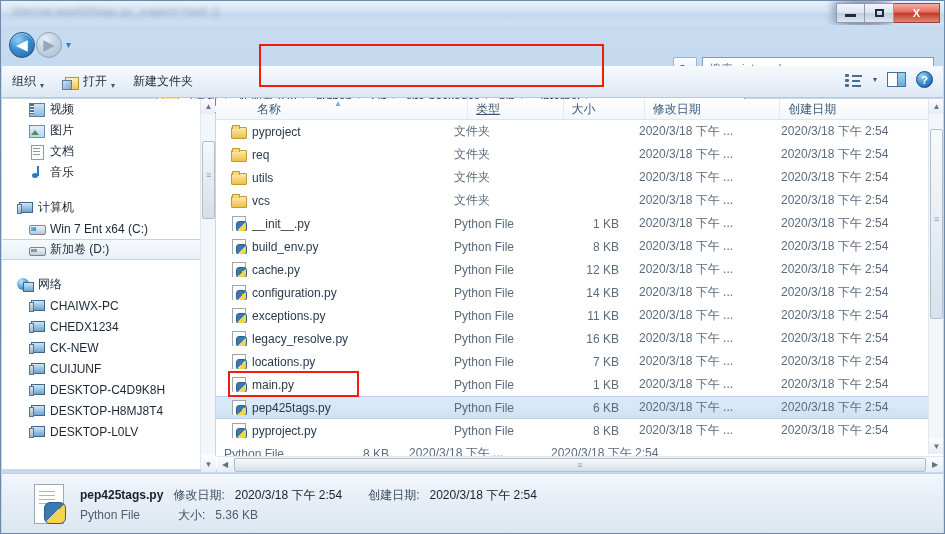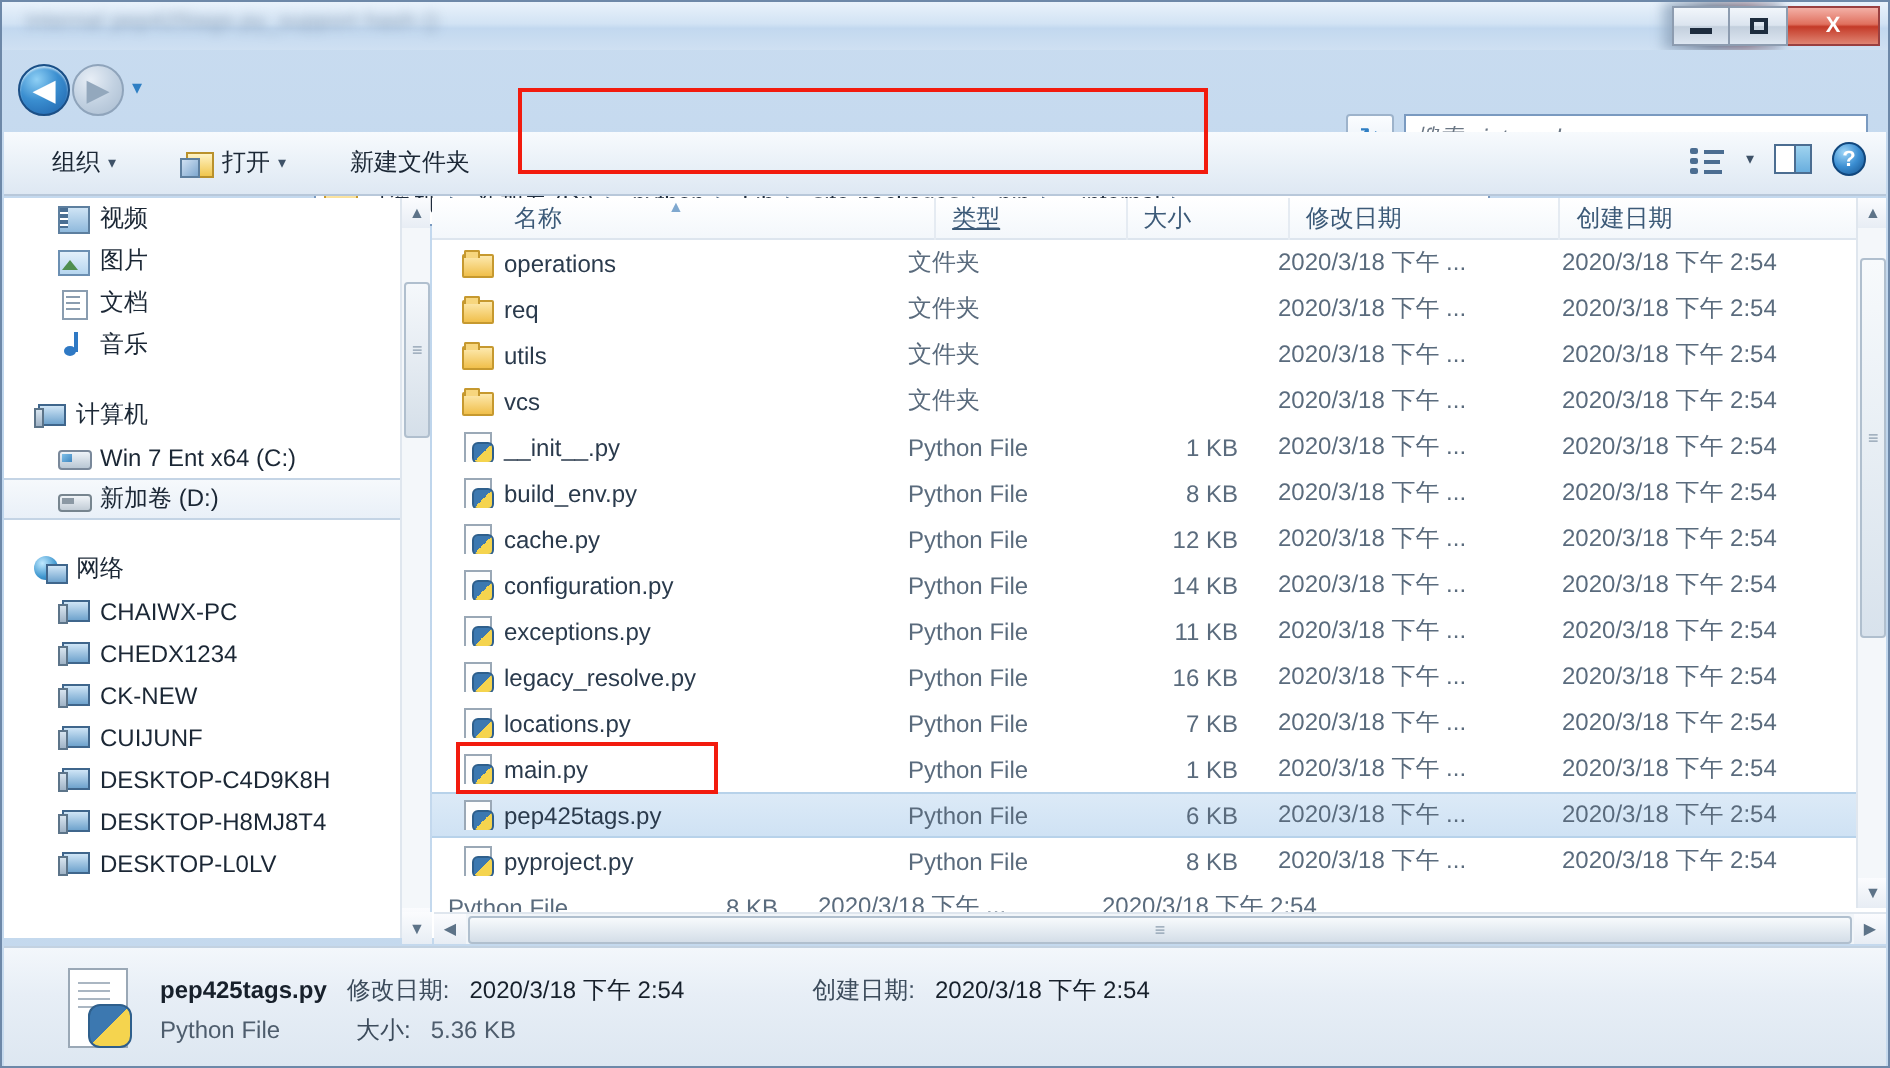--- a/index.html
+++ b/index.html
@@ -130,22 +130,22 @@
   }
 
   
   #toolbar{
     position:absolute; left:1px; top:65px; width:941px; height:32px;
     background:linear-gradient(180deg,#f7fafd 0%,#eaf1f8 50%,#dee8f3 100%);
     border-bottom:1px solid #b8c8da;
     display:flex; align-items:center;
   }
   .tbitem{
-    display:flex; align-items:center; gap:4px;
-    font-size:12px; color:#1b2735; padding:3px 8px; margin-left:16px;
+    display:flex; align-items:flex-end; gap:4px;
+    font-size:12px; color:#1b2735; padding:3px 8px; margin-left:2px;
     white-space:nowrap;
   }
   .caret{ font-size:8px; color:#3e5268; }
   .open-ic{
     width:17px; height:15px; position:relative; flex:none;
   }
   .open-ic:before{
     content:""; position:absolute; left:3px; top:2px; width:12px; height:11px;
     background:linear-gradient(180deg,#fff3c4,#f0c64e); border:1px solid #b9912c;
   }
@@ -375,21 +375,21 @@
   #st-line1{
     position:absolute; left:78px; top:13px; font-size:12px; color:#17202b;
     display:flex; gap:10px; align-items:baseline;
   }
   #st-line2{
     position:absolute; left:78px; top:33px; font-size:12px; color:#4e5d6d;
     display:flex; gap:10px; align-items:baseline;
   }
   .st-label{ color:#3d4c5c; }
   .st-strong{ color:#17202b; font-weight:bold; }
-  .gap1{ margin-left:54px; }
+  .gap1{ margin-left:16px; }
 </style>
 </head>
 <body>
 
 <div id="window">
 
   <div id="titlebar">
     <div id="title-text">internal pep425tags.py_support hash ()</div>
     <div id="title-blur2"></div>
     <div id="win-controls">
@@ -551,21 +551,21 @@
       <div class="col c-size">大小</div>
       <div class="col c-mod">修改日期</div>
       <div class="col c-cre">创建日期</div>
       <div id="sortmark">▲</div>
     </div>
 
     <div id="rows">
         <div class="row">
           <div class="cell c-name">
             <span class="fic fic-folder"></span>
-            <span>operations</span>
+            <span>pyproject</span>
           </div>
           <div class="cell c-type">文件夹</div>
           <div class="cell c-size"></div>
           <div class="cell c-mod">2020/3/18 下午 ...</div>
           <div class="cell c-cre">2020/3/18 下午 2:54</div>
         </div>
         <div class="row">
           <div class="cell c-name">
             <span class="fic fic-folder"></span>
             <span>req</span>

